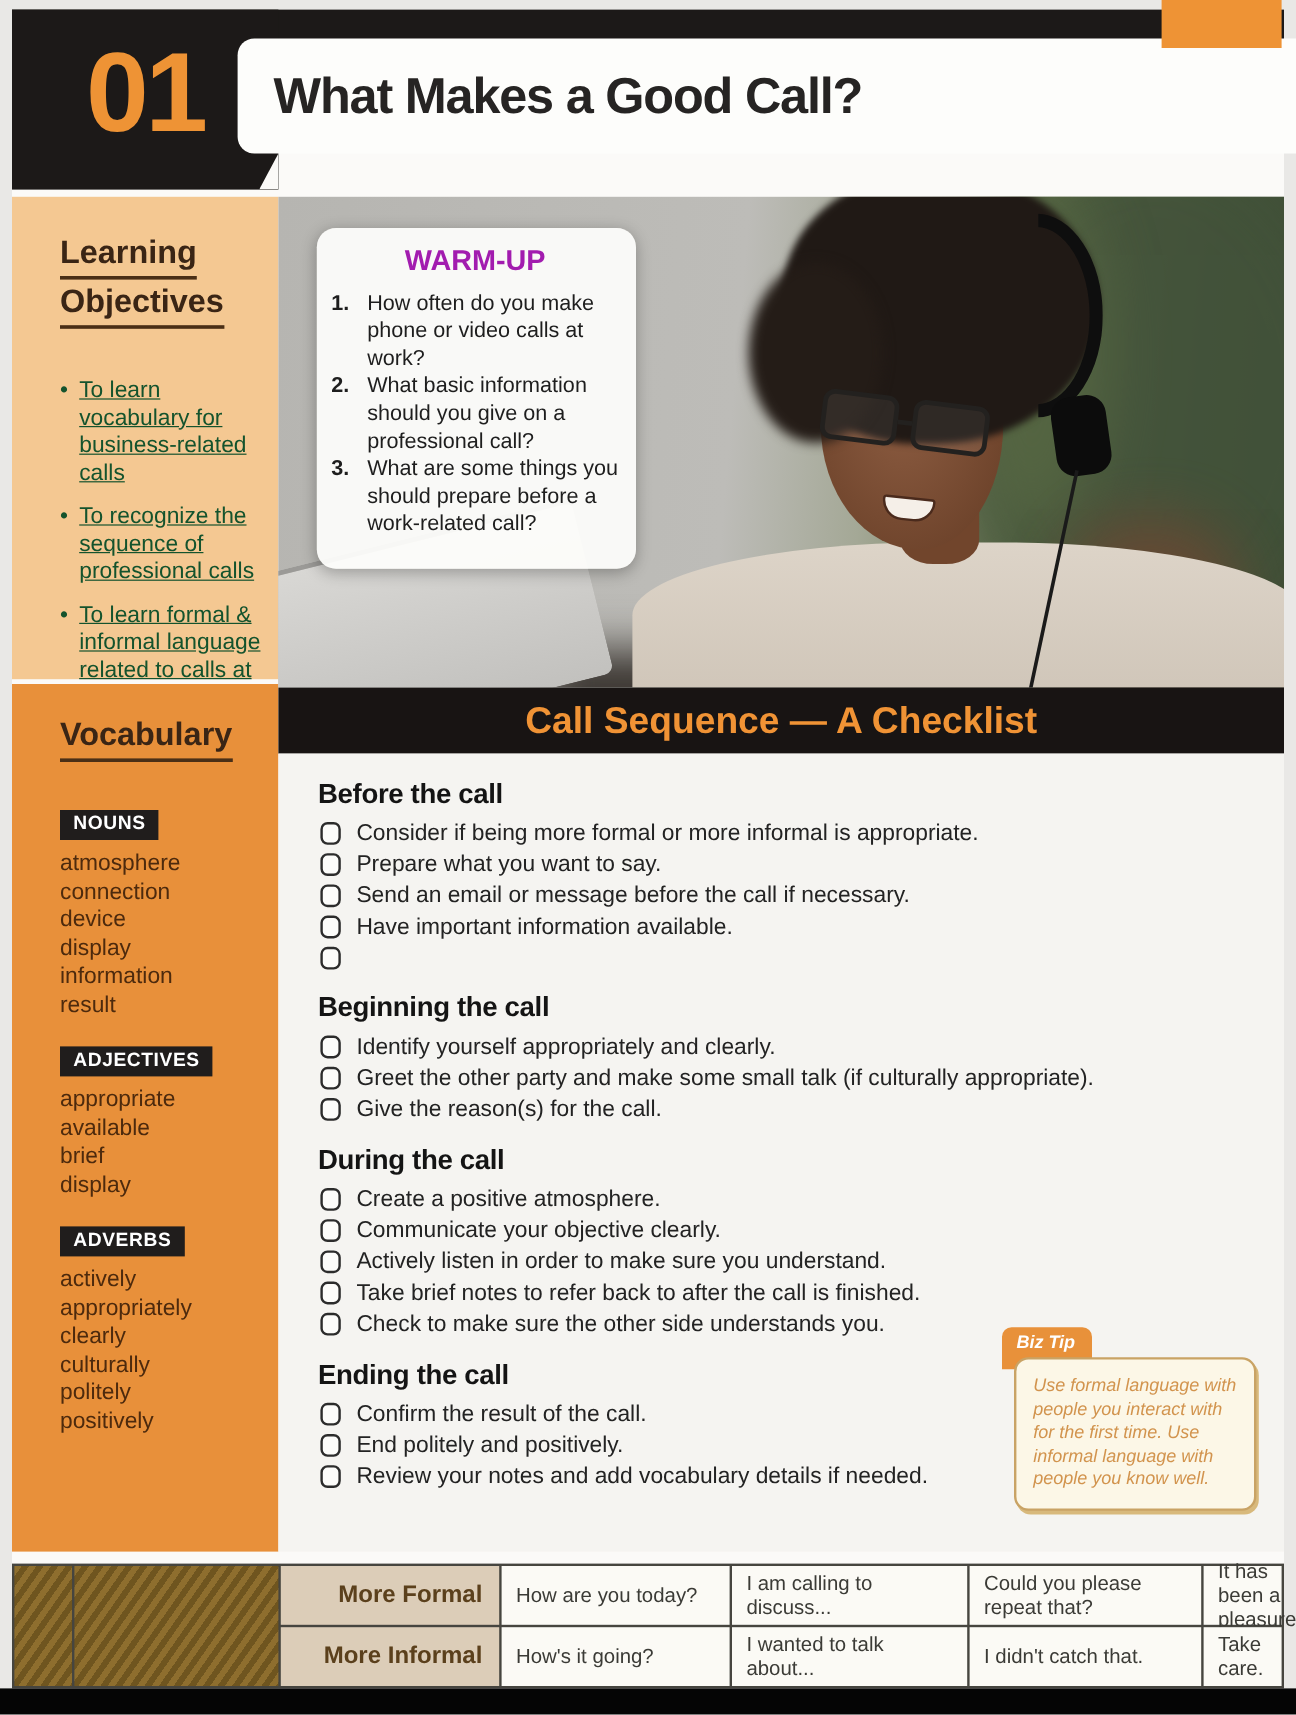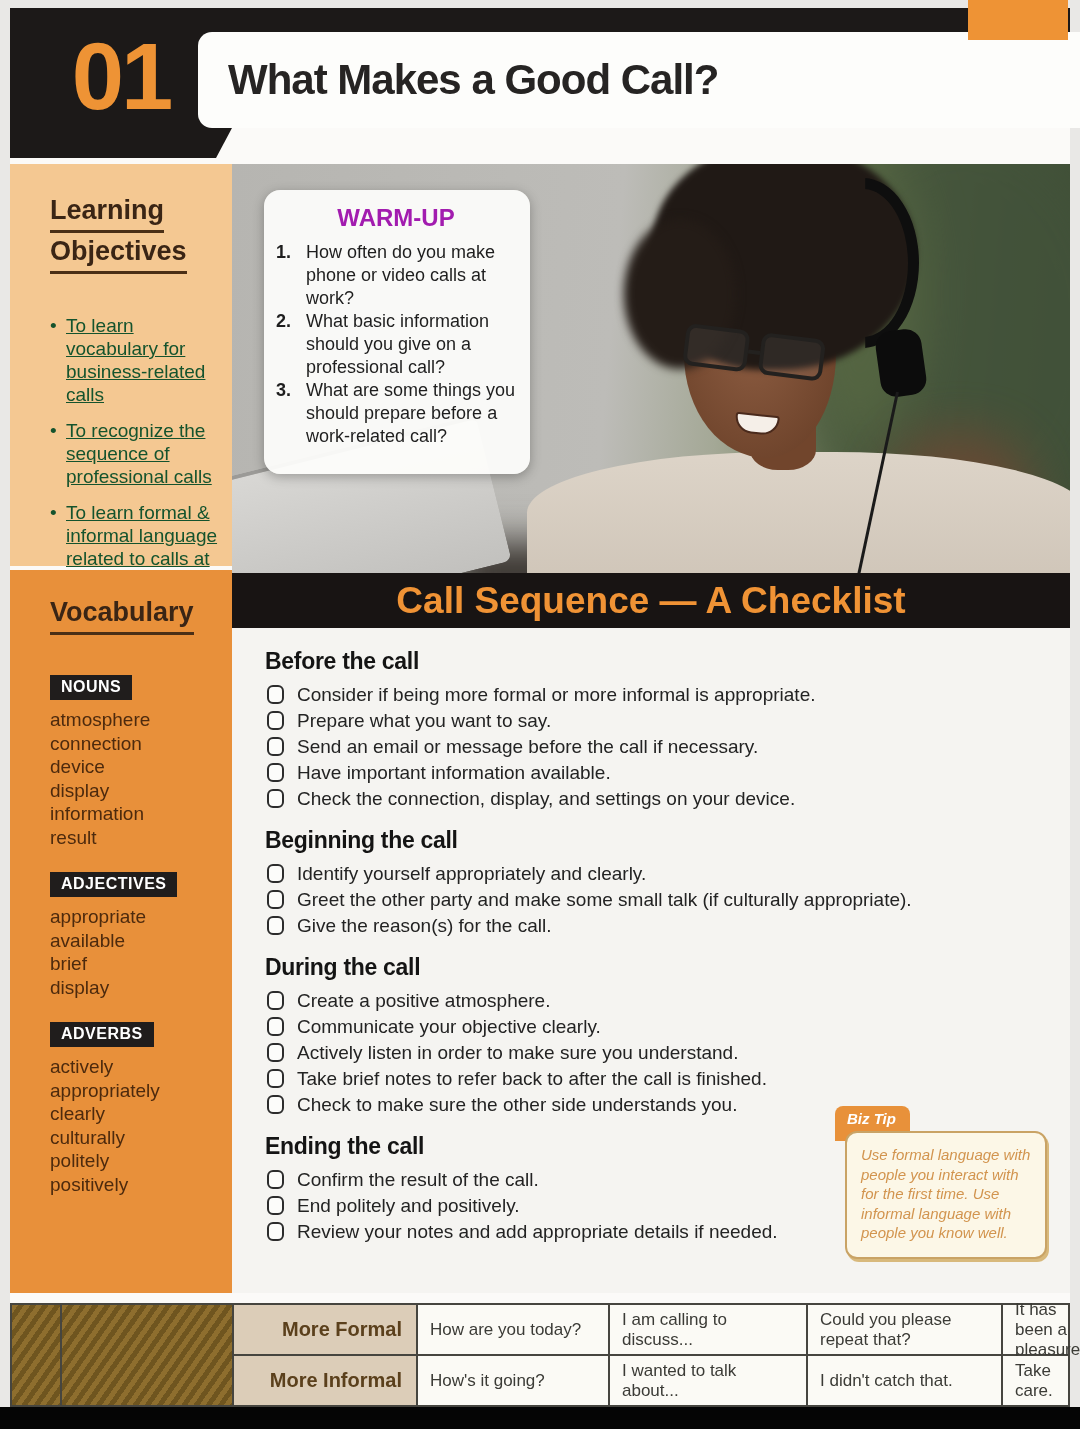--- a/index.html
+++ b/index.html
@@ -74,21 +74,21 @@
   
   .warmup{position:absolute;left:32px;top:26px;width:266px;height:284px;background:rgba(253,253,251,.94);
           border-radius:16px;box-shadow:0 3px 12px rgba(0,0,0,.28);padding:14px 14px 0 12px;}
   .wu-title{text-align:center;font-size:24px;font-weight:bold;color:#a21caf;margin-bottom:9px;}
   .wu-item{display:flex;font-size:18px;line-height:23px;color:#1e1e1e;}
   .wu-num{width:30px;flex-shrink:0;font-weight:bold;}
 
   
   .seq-banner{position:absolute;left:232px;top:573px;width:838px;height:55px;background:#181413;
           display:flex;align-items:center;justify-content:center;}
-  .seq-title{font-size:37px;font-weight:bold;color:#f09335;}
+  .seq-title{font-size:31px;font-weight:bold;color:#f09335;}
   .checklist{position:absolute;left:232px;top:628px;width:838px;height:665px;background:#f5f4f1;
           padding:16px 0 0 33px;}
   .cl-head{font-size:23px;font-weight:bold;color:#141414;margin:18px 0 9px;letter-spacing:-.3px;}
   .cl-section:first-of-type .cl-head{margin-top:4px;}
   .cl-item{display:flex;align-items:flex-start;margin-bottom:5px;}
   .cbx{width:17px;height:19px;border:2.5px solid #2c2c2c;border-radius:6px;background:#fcfcfa;
        margin:1px 13px 0 2px;flex-shrink:0;}
   .cl-text{font-size:19px;line-height:21px;color:#232323;}
 
   
@@ -230,21 +230,20 @@
       <div class="cl-item">
         <span class="cbx"></span>
         <span class="cl-text">Send an email or message before the call if necessary.</span>
       </div>
       <div class="cl-item">
         <span class="cbx"></span>
         <span class="cl-text">Have important information available.</span>
       </div>
       <div class="cl-item">
         <span class="cbx"></span>
-        <span class="cl-text">Check the connection, display, and settings on your device.</span>
       </div>
     </div>
 
     <div class="cl-section">
       <div class="cl-head">Beginning the call</div>
       <div class="cl-item">
         <span class="cbx"></span>
         <span class="cl-text">Identify yourself appropriately and clearly.</span>
       </div>
       <div class="cl-item">
@@ -286,21 +285,21 @@
       <div class="cl-item">
         <span class="cbx"></span>
         <span class="cl-text">Confirm the result of the call.</span>
       </div>
       <div class="cl-item">
         <span class="cbx"></span>
         <span class="cl-text">End politely and positively.</span>
       </div>
       <div class="cl-item">
         <span class="cbx"></span>
-        <span class="cl-text">Review your notes and add appropriate details if needed.</span>
+        <span class="cl-text">Review your notes and add vocabulary details if needed.</span>
       </div>
     </div>
   </div>
 
   <div class="biztip">
     <div class="bt-tab">Biz Tip</div>
     <div class="bt-box">Use formal language with people you interact with for the first time. Use informal language with people you know well.</div>
   </div>
 
   <div class="phrase-table">

